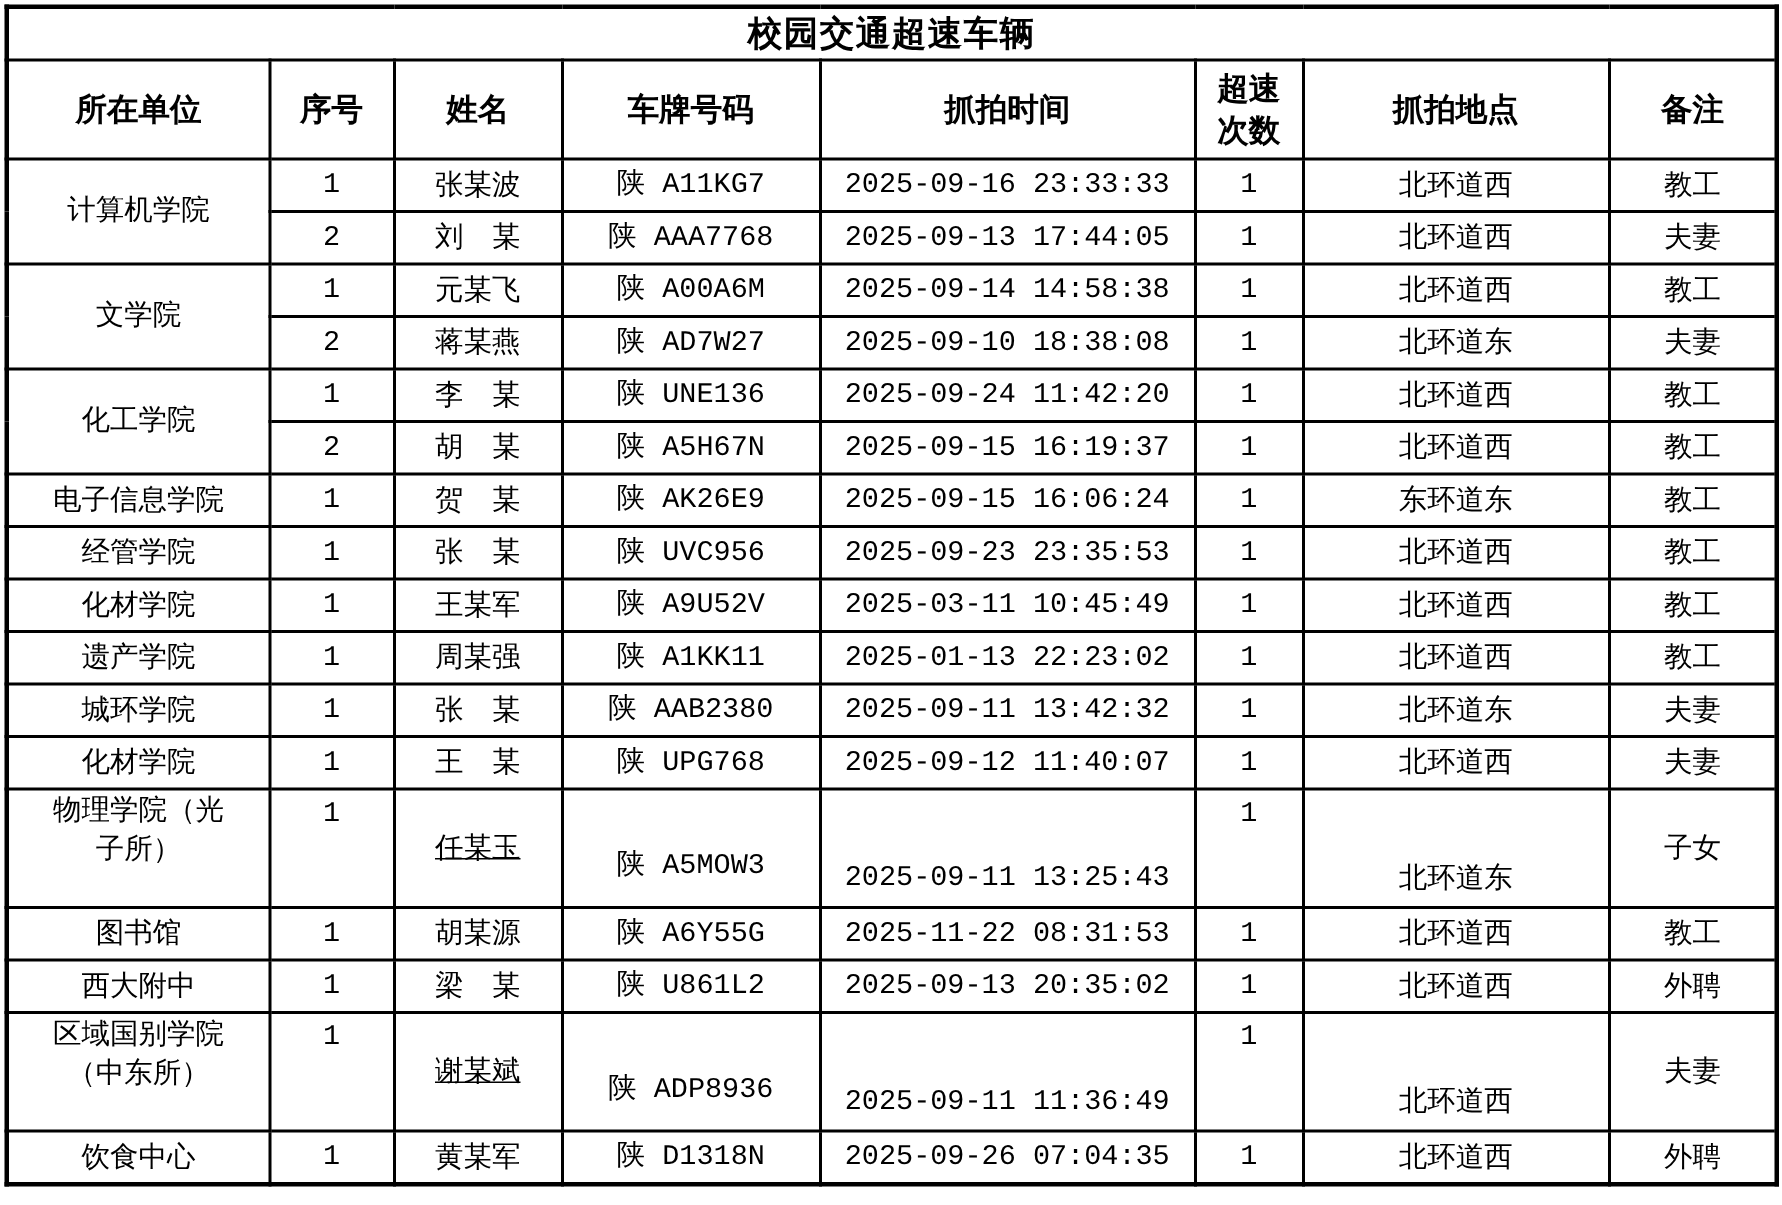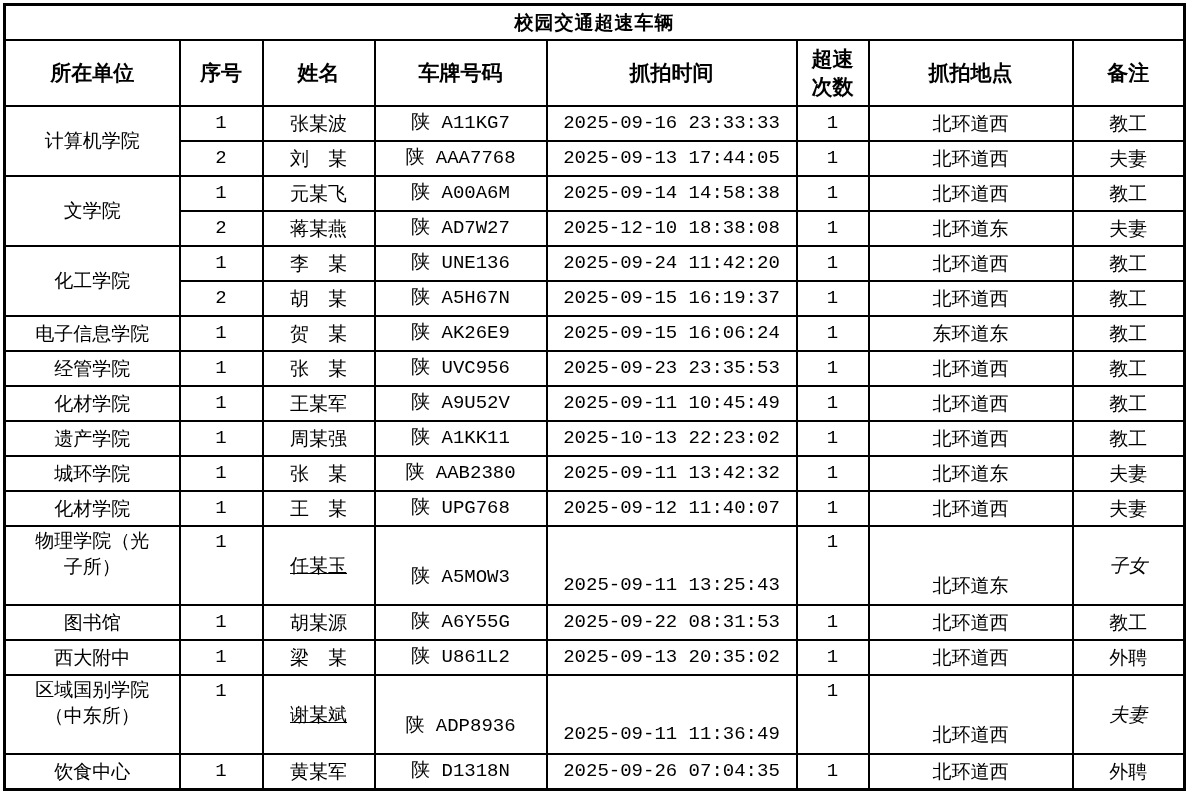--- a/index.html
+++ b/index.html
@@ -24,21 +24,21 @@
     background: #ffffff;
   }
   table.speed-table td, table.speed-table th {
     border: 2px solid #000000;
     text-align: center;
     vertical-align: middle;
     overflow: hidden;
     padding: 0;
   }
   td.title-cell {
-    font-size: 19px;
+    font-size: 23px;
     font-weight: bold;
     height: 33px;
     letter-spacing: 1px;
   }
   table.speed-table th {
     font-size: 21px;
     font-weight: bold;
     height: 64px;
     white-space: pre-line;
     line-height: 1.35;
@@ -56,21 +56,21 @@
   td.cell-unit { white-space: pre-line; }
   
   tr.tall td { height: 64px; }
   tr.tall td.cell-unit   { vertical-align: top; padding-top: 1px; }
   tr.tall td.cell-seq    { vertical-align: top; padding-top: 3px; }
   tr.tall td.cell-name   { vertical-align: middle; text-decoration: underline; }
   tr.tall td.cell-plate  { vertical-align: bottom; padding-bottom: 13px; }
   tr.tall td.cell-time   { vertical-align: bottom; padding-bottom: 5px; text-align: center; }
   tr.tall td.cell-count  { vertical-align: top; padding-top: 3px; }
   tr.tall td.cell-location { vertical-align: bottom; padding-bottom: 5px; }
-  tr.tall td.cell-remark { vertical-align: middle; font-style: italic; }
+  tr.tall td.cell-remark { vertical-align: middle; }
 </style>
 </head>
 <body>
 
 <div class="page">
   <table class="speed-table">
     <colgroup>
       <col style="width:175px">
       <col style="width:83px">
       <col style="width:112px">
@@ -123,21 +123,21 @@
           <td class="cell-plate">陕 A00A6M</td>
           <td class="cell-time">2025-09-14 14:58:38</td>
           <td class="cell-count">1</td>
           <td class="cell-location">北环道西</td>
           <td class="cell-remark">教工</td>
         </tr>
         <tr>
           <td class="cell-seq">2</td>
           <td class="cell-name">蒋某燕</td>
           <td class="cell-plate">陕 AD7W27</td>
-          <td class="cell-time">2025-12-10 18:38:08</td>
+          <td class="cell-time">2025-09-10 18:38:08</td>
           <td class="cell-count">1</td>
           <td class="cell-location">北环道东</td>
           <td class="cell-remark">夫妻</td>
         </tr>
         <tr>
           <td class="cell-unit" rowspan="2">化工学院</td>
           <td class="cell-seq">1</td>
           <td class="cell-name">李　某</td>
           <td class="cell-plate">陕 UNE136</td>
           <td class="cell-time">2025-09-24 11:42:20</td>
@@ -172,31 +172,31 @@
           <td class="cell-time">2025-09-23 23:35:53</td>
           <td class="cell-count">1</td>
           <td class="cell-location">北环道西</td>
           <td class="cell-remark">教工</td>
         </tr>
         <tr>
           <td class="cell-unit">化材学院</td>
           <td class="cell-seq">1</td>
           <td class="cell-name">王某军</td>
           <td class="cell-plate">陕 A9U52V</td>
-          <td class="cell-time">2025-09-11 10:45:49</td>
+          <td class="cell-time">2025-03-11 10:45:49</td>
           <td class="cell-count">1</td>
           <td class="cell-location">北环道西</td>
           <td class="cell-remark">教工</td>
         </tr>
         <tr>
           <td class="cell-unit">遗产学院</td>
           <td class="cell-seq">1</td>
           <td class="cell-name">周某强</td>
           <td class="cell-plate">陕 A1KK11</td>
-          <td class="cell-time">2025-10-13 22:23:02</td>
+          <td class="cell-time">2025-01-13 22:23:02</td>
           <td class="cell-count">1</td>
           <td class="cell-location">北环道西</td>
           <td class="cell-remark">教工</td>
         </tr>
         <tr>
           <td class="cell-unit">城环学院</td>
           <td class="cell-seq">1</td>
           <td class="cell-name">张　某</td>
           <td class="cell-plate">陕 AAB2380</td>
           <td class="cell-time">2025-09-11 13:42:32</td>
@@ -223,21 +223,21 @@
           <td class="cell-time">2025-09-11 13:25:43</td>
           <td class="cell-count">1</td>
           <td class="cell-location">北环道东</td>
           <td class="cell-remark">子女</td>
         </tr>
         <tr>
           <td class="cell-unit">图书馆</td>
           <td class="cell-seq">1</td>
           <td class="cell-name">胡某源</td>
           <td class="cell-plate">陕 A6Y55G</td>
-          <td class="cell-time">2025-09-22 08:31:53</td>
+          <td class="cell-time">2025-11-22 08:31:53</td>
           <td class="cell-count">1</td>
           <td class="cell-location">北环道西</td>
           <td class="cell-remark">教工</td>
         </tr>
         <tr>
           <td class="cell-unit">西大附中</td>
           <td class="cell-seq">1</td>
           <td class="cell-name">梁　某</td>
           <td class="cell-plate">陕 U861L2</td>
           <td class="cell-time">2025-09-13 20:35:02</td>

